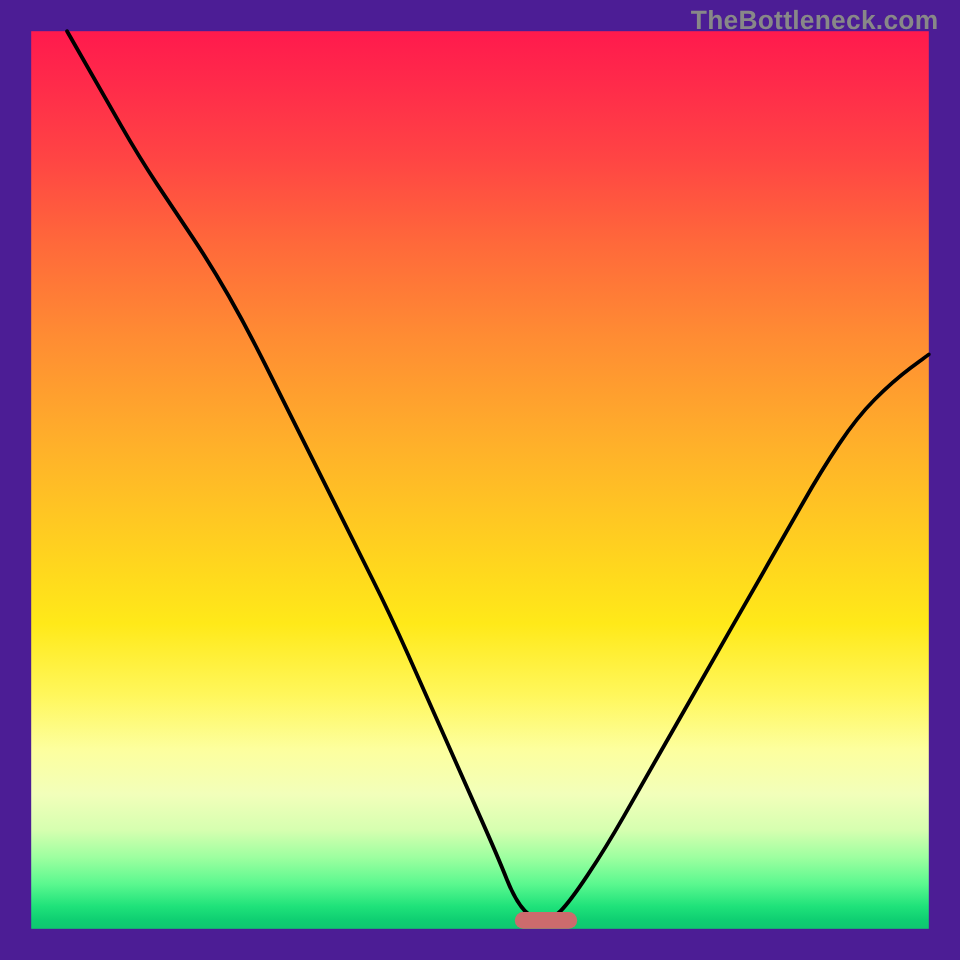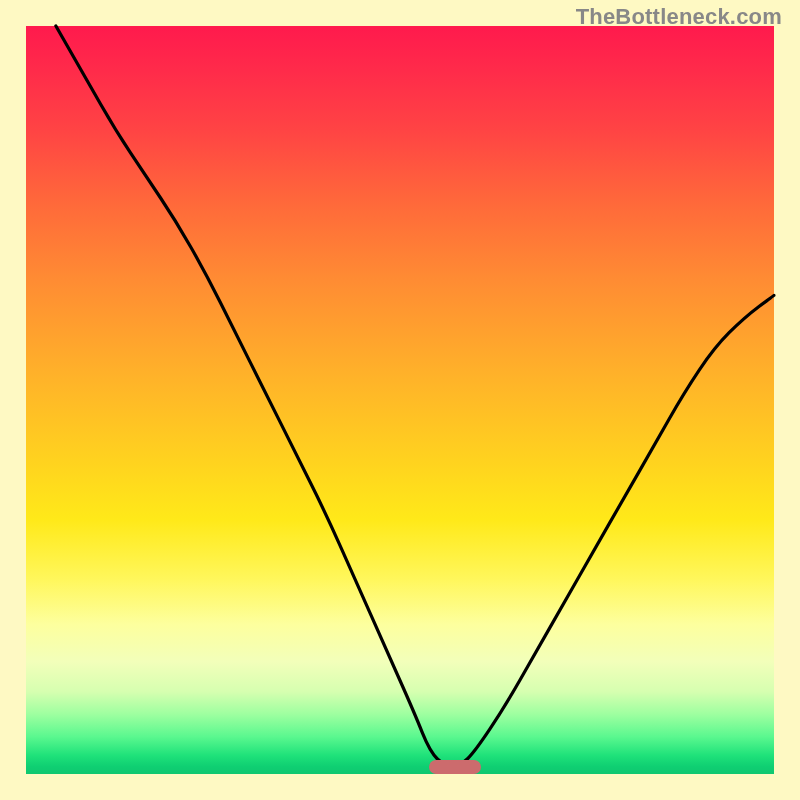--- a/index.html
+++ b/index.html
@@ -7,21 +7,21 @@
     padding: 0;
     width: 800px;
     height: 800px;
     background: #000;
     overflow: hidden;
     font-family: Arial, Helvetica, sans-serif;
   }
   .frame {
     position: absolute;
     inset: 0;
-    background: #fef9c3;
+    background: #4c1d95;
   }
   .plot {
     position: absolute;
     left: 26px;
     top: 26px;
     width: 748px;
     height: 748px;
     
     background: linear-gradient(
       to bottom,

